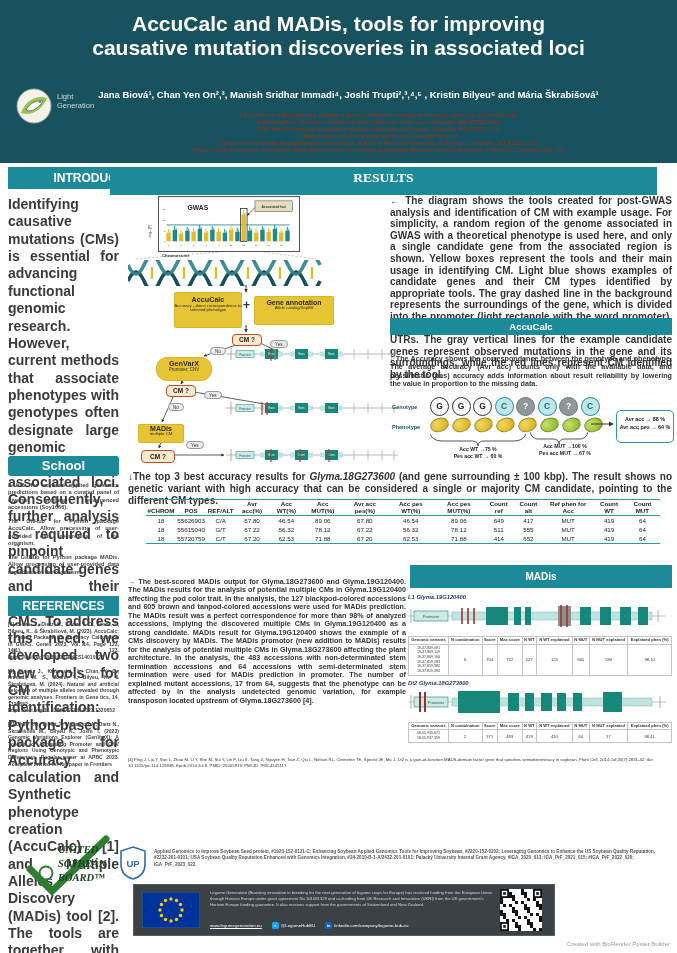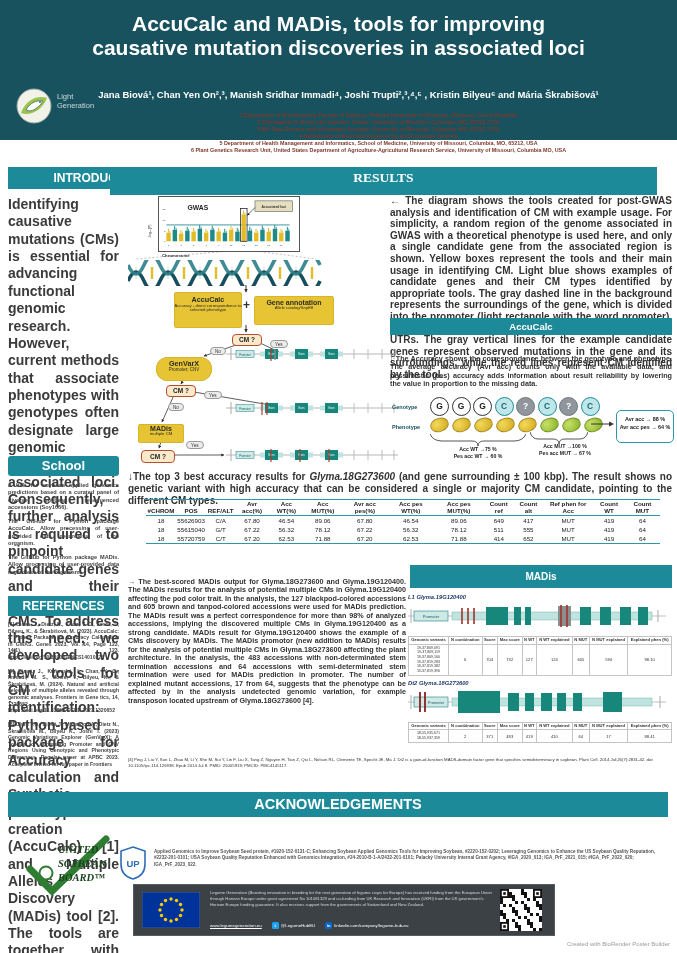--- a/index.html
+++ b/index.html
@@ -1,18 +1,18 @@
 <!DOCTYPE html>
 <html><head>
 <meta charset="utf-8">
 <style>
   html,body{margin:0;padding:0;background:#e8e8e8;}
   .poster{position:relative;width:677px;height:953px;background:#ffffff;font-family:"Liberation Sans",sans-serif;overflow:hidden;margin:0 auto;}
   
-  .header{position:absolute;left:0;top:0;width:677px;height:140px;background:#18525e;}
+  .header{position:absolute;left:0;top:0;width:677px;height:163px;background:#18525e;}
   .title{position:absolute;left:25px;right:25px;top:12px;text-align:center;color:#fff;font-weight:bold;font-size:21px;line-height:1.12;text-wrap:balance;}
   .authors{position:absolute;left:60px;right:40px;top:89px;text-align:center;color:#fff;font-weight:bold;font-size:9.5px;}
   .affils{position:absolute;left:130px;right:50px;top:112px;text-align:center;color:#7d382c;font-weight:bold;font-size:5.4px;line-height:1.28;}
   .lg-logo{position:absolute;left:16px;top:88px;width:36px;height:36px;}
   .lg-text{position:absolute;left:57px;top:93px;color:#ccd8d8;font-size:7.5px;line-height:1.15;}
   
   .sbar{position:absolute;background:#1d8a99;color:#fff;font-weight:bold;text-align:center;}
   .bar-intro{left:8px;top:167px;width:111px;height:22px;font-size:12px;line-height:22px;padding-left:36px;}
   .bar-results{left:110px;top:167px;width:547px;height:28px;font-size:13.5px;line-height:22px;font-family:Liberation Serif, serif;}
   .bar-tools{left:8px;top:456px;width:111px;height:20px;font-size:13px;line-height:20px;border-radius:3px;}
@@ -583,21 +583,20 @@
           <td>64</td>
           <td>17</td>
           <td>88.41</td>
         </tr>
       </tbody>
     </table>
   </div>
 
   <div class="footnote">[4] Ping J, Liu Y, Sun L, Zhao M, Li Y, She M, Sui Y, Lin F, Liu X, Tang Z, Nguyen H, Tian Z, Qiu L, Nelson RL, Clemente TE, Specht JE, Ma J. Dt2 is a gain-of-function MADS-domain factor gene that specifies semideterminacy in soybean. Plant Cell. 2014 Jul;26(7):2831-42. doi: 10.1105/tpc.114.126938. Epub 2014 Jul 8. PMID: 25005919; PMCID: PMC4145117.</div>
 
-  <div class="sbar bar-ack">ACKNOWLEDGEMENTS</div>
 
   <svg class="usb-logo" width="92" height="70" viewBox="0 0 92 70">
     <path d="M8,38 L30,60 L84,8" stroke="#2e7d32" stroke-width="7" fill="none" stroke-linecap="round"></path>
     <circle cx="24" cy="42" r="6.5" fill="none" stroke="#2e7d32" stroke-width="2"></circle>
     <text x="36" y="22" font-size="10.5" font-weight="bold" font-style="italic" fill="#1c4220" font-family="Liberation Serif, serif">UNITED</text>
     <text x="36" y="36" font-size="10.5" font-weight="bold" font-style="italic" fill="#1c4220" font-family="Liberation Serif, serif">SOYBEAN</text>
     <text x="36" y="50" font-size="10.5" font-weight="bold" font-style="italic" fill="#1c4220" font-family="Liberation Serif, serif">BOARD™</text>
   </svg>
   <svg class="up-logo" width="26" height="34" viewBox="0 0 26 34">
     <path d="M13,1 L25,5 L25,18 C25,27 19,31.5 13,33 C7,31.5 1,27 1,18 L1,5 Z" fill="#ffffff" stroke="#2f6db5" stroke-width="1.6"></path>

